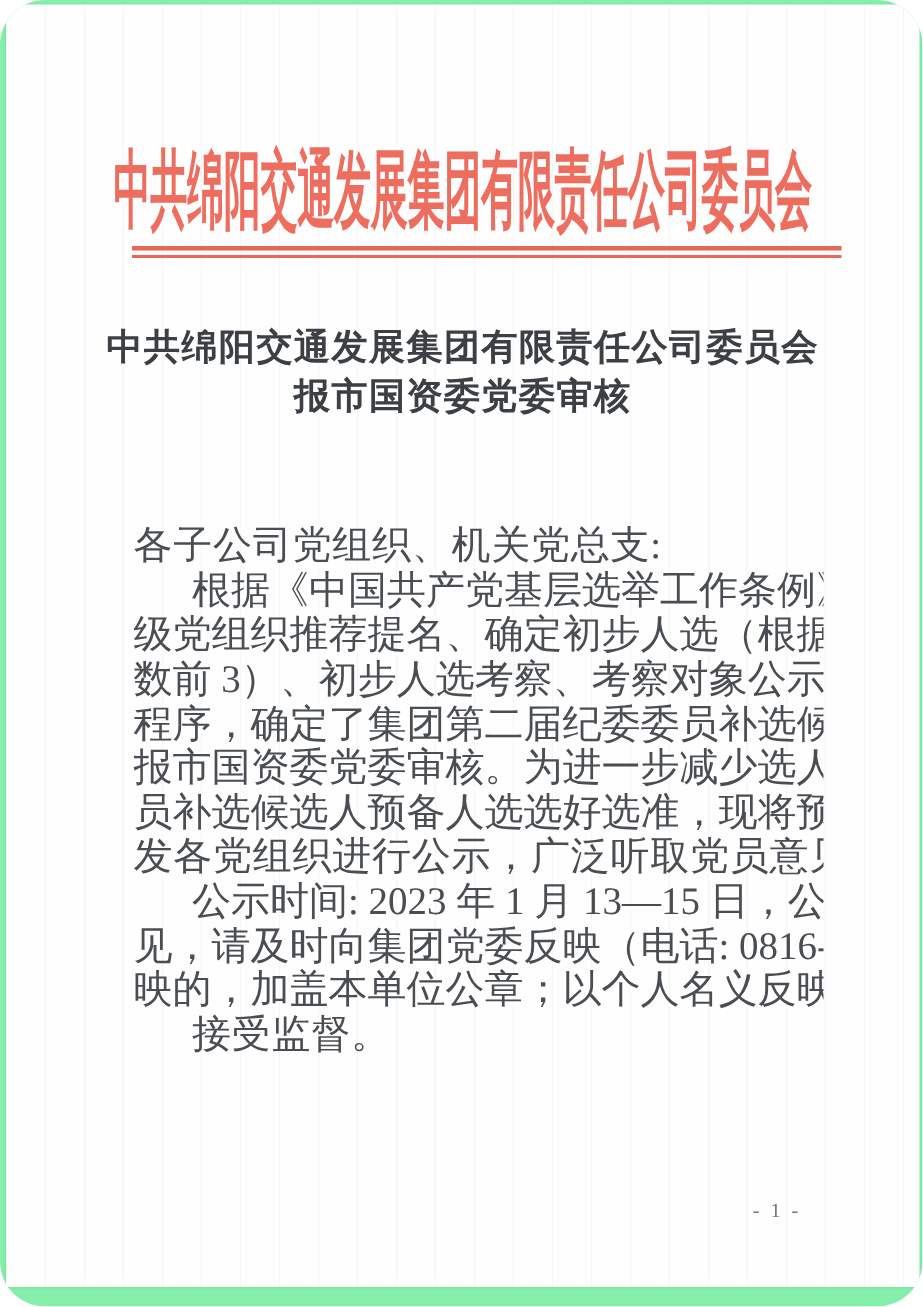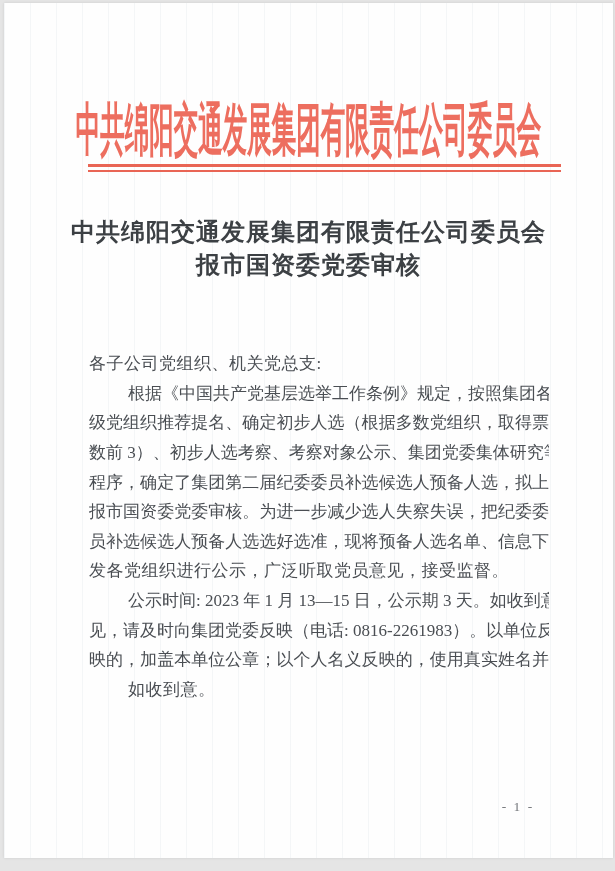--- a/index.html
+++ b/index.html
@@ -2,22 +2,23 @@
 <html><head>
 <meta charset="utf-8">
 <style>
   html, body { margin: 0; padding: 0; }
   body { font-family: "Liberation Serif", serif; }
 
   .canvas {
     position: relative;
     width: 615px;
     height: 871px;
-    background: #e5e5e5;
+    background: #86efac;
     overflow: hidden;
+    border-radius: 30px;
   }
 
   
   .page {
     position: absolute;
     left: 4px;
     top: 3px;
     right: 2px;
     bottom: 13px;
     background-color: #fefefe;
@@ -77,21 +78,21 @@
     line-height: 32.5px;
     color: #3c4044;
     letter-spacing: 1px;
   }
 
   .body-text {
     position: absolute;
     top: 346px;
     left: 85px;
     width: 460px;
-    font-size: 17px;
+    font-size: 26px;
     line-height: 29.65px;
     color: #4a4e53;
   }
   .body-text .line {
     text-align: justify;
     text-align-last: justify;
     height: 29.65px;
     overflow: hidden;
     white-space: nowrap;
   }
@@ -138,19 +139,19 @@
       <div class="line indent">根据《中国共产党基层选举工作条例》规定，按照集团各</div>
       <div class="line">级党组织推荐提名、确定初步人选（根据多数党组织，取得票</div>
       <div class="line">数前 3）、初步人选考察、考察对象公示、集团党委集体研究等</div>
       <div class="line">程序，确定了集团第二届纪委委员补选候选人预备人选，拟上</div>
       <div class="line">报市国资委党委审核。为进一步减少选人失察失误，把纪委委</div>
       <div class="line">员补选候选人预备人选选好选准，现将预备人选名单、信息下</div>
       <div class="line end">发各党组织进行公示，广泛听取党员意见，接受监督。</div>
       <div class="line indent">公示时间: 2023 年 1 月 13—15 日，公示期 3 天。如收到意</div>
       <div class="line">见，请及时向集团党委反映（电话: 0816-2261983）。以单位反</div>
       <div class="line">映的，加盖本单位公章；以个人名义反映的，使用真实姓名并</div>
-      <div class="line end indent">如收到意。</div>
+      <div class="line end indent">接受监督。</div>
     </div>
 
     <div class="page-num">- 1 -</div>
 
   </div>
 </div>
 
 </body></html>

